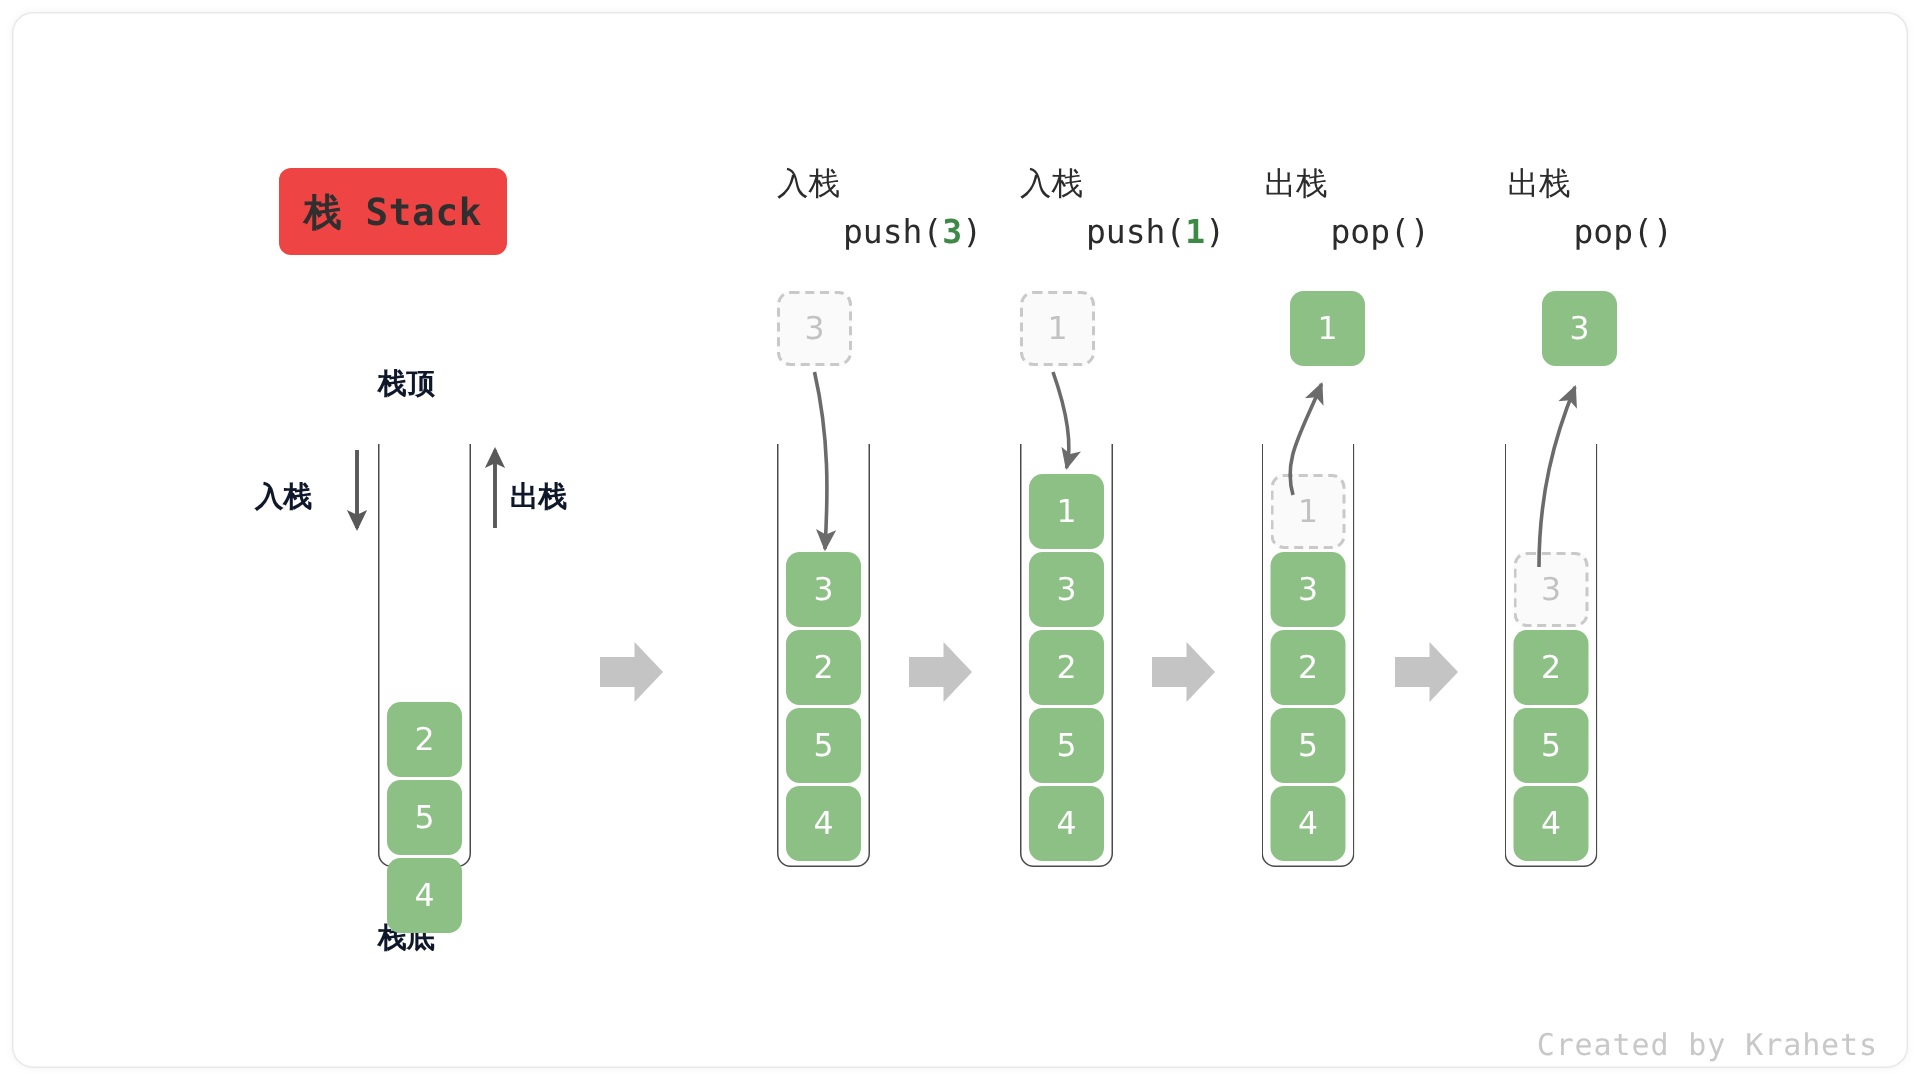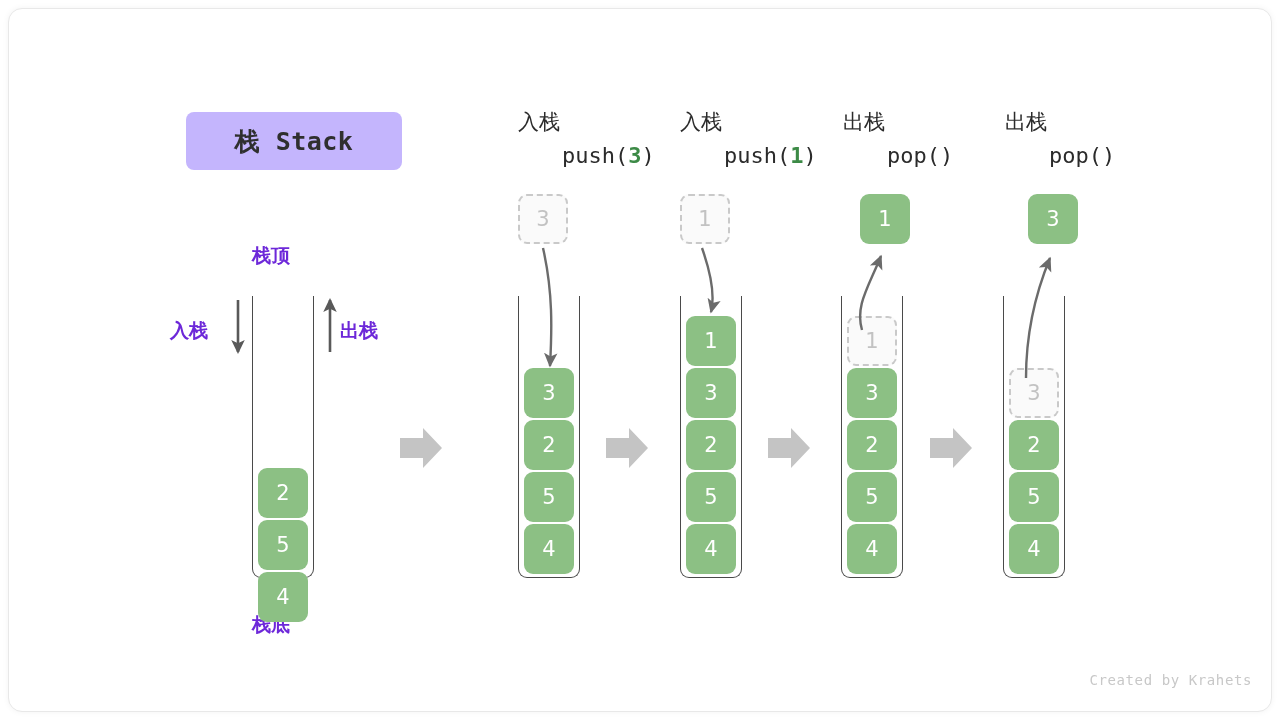--- a/index.html
+++ b/index.html
@@ -30,38 +30,38 @@
     border: 1px solid #e8e8e8;
     border-radius: 14px;
     box-shadow: 0 0 6px rgba(0,0,0,0.05);
   }
 
   
   .title-chip {
     position: absolute;
     left: 186px;
     top: 112px;
-    width: 216px;
+    width: 152px;
     height: 58px;
-    background: #c4b5fd;
+    background: #ef4444;
     border-radius: 8px;
     display: flex;
     align-items: center;
     justify-content: center;
     color: #2f2f2f;
     font-size: 25px;
     font-weight: bold;
     font-family: "DejaVu Sans Mono", monospace;
     letter-spacing: 0.5px;
   }
 
   
   .cn-label {
     position: absolute;
-    color: #6d28d9;
+    color: #0f172a;
     font-size: 19px;
     font-weight: bold;
     font-family: "DejaVu Sans", sans-serif;
     white-space: nowrap;
   }
   .top-label  { left: 252px; top: 243px; }
   .bot-label  { left: 252px; top: 612px; }
   .push-side  { left: 170px; top: 318px; }
   .pop-side   { left: 340px; top: 318px; }
 
@@ -153,23 +153,23 @@
     top: 0;
     width: 1280px;
     height: 720px;
     pointer-events: none;
   }
 
   
   .credit {
     position: absolute;
     right: 28px;
-    bottom: 32px;
+    bottom: 12px;
     color: #c8c8c8;
-    font-size: 14px;
+    font-size: 20px;
     font-family: "DejaVu Sans Mono", monospace;
     letter-spacing: 0.6px;
   }
 </style>
 </head>
 <body>
 
 <div id="canvas">
   <div class="card"></div>
 

